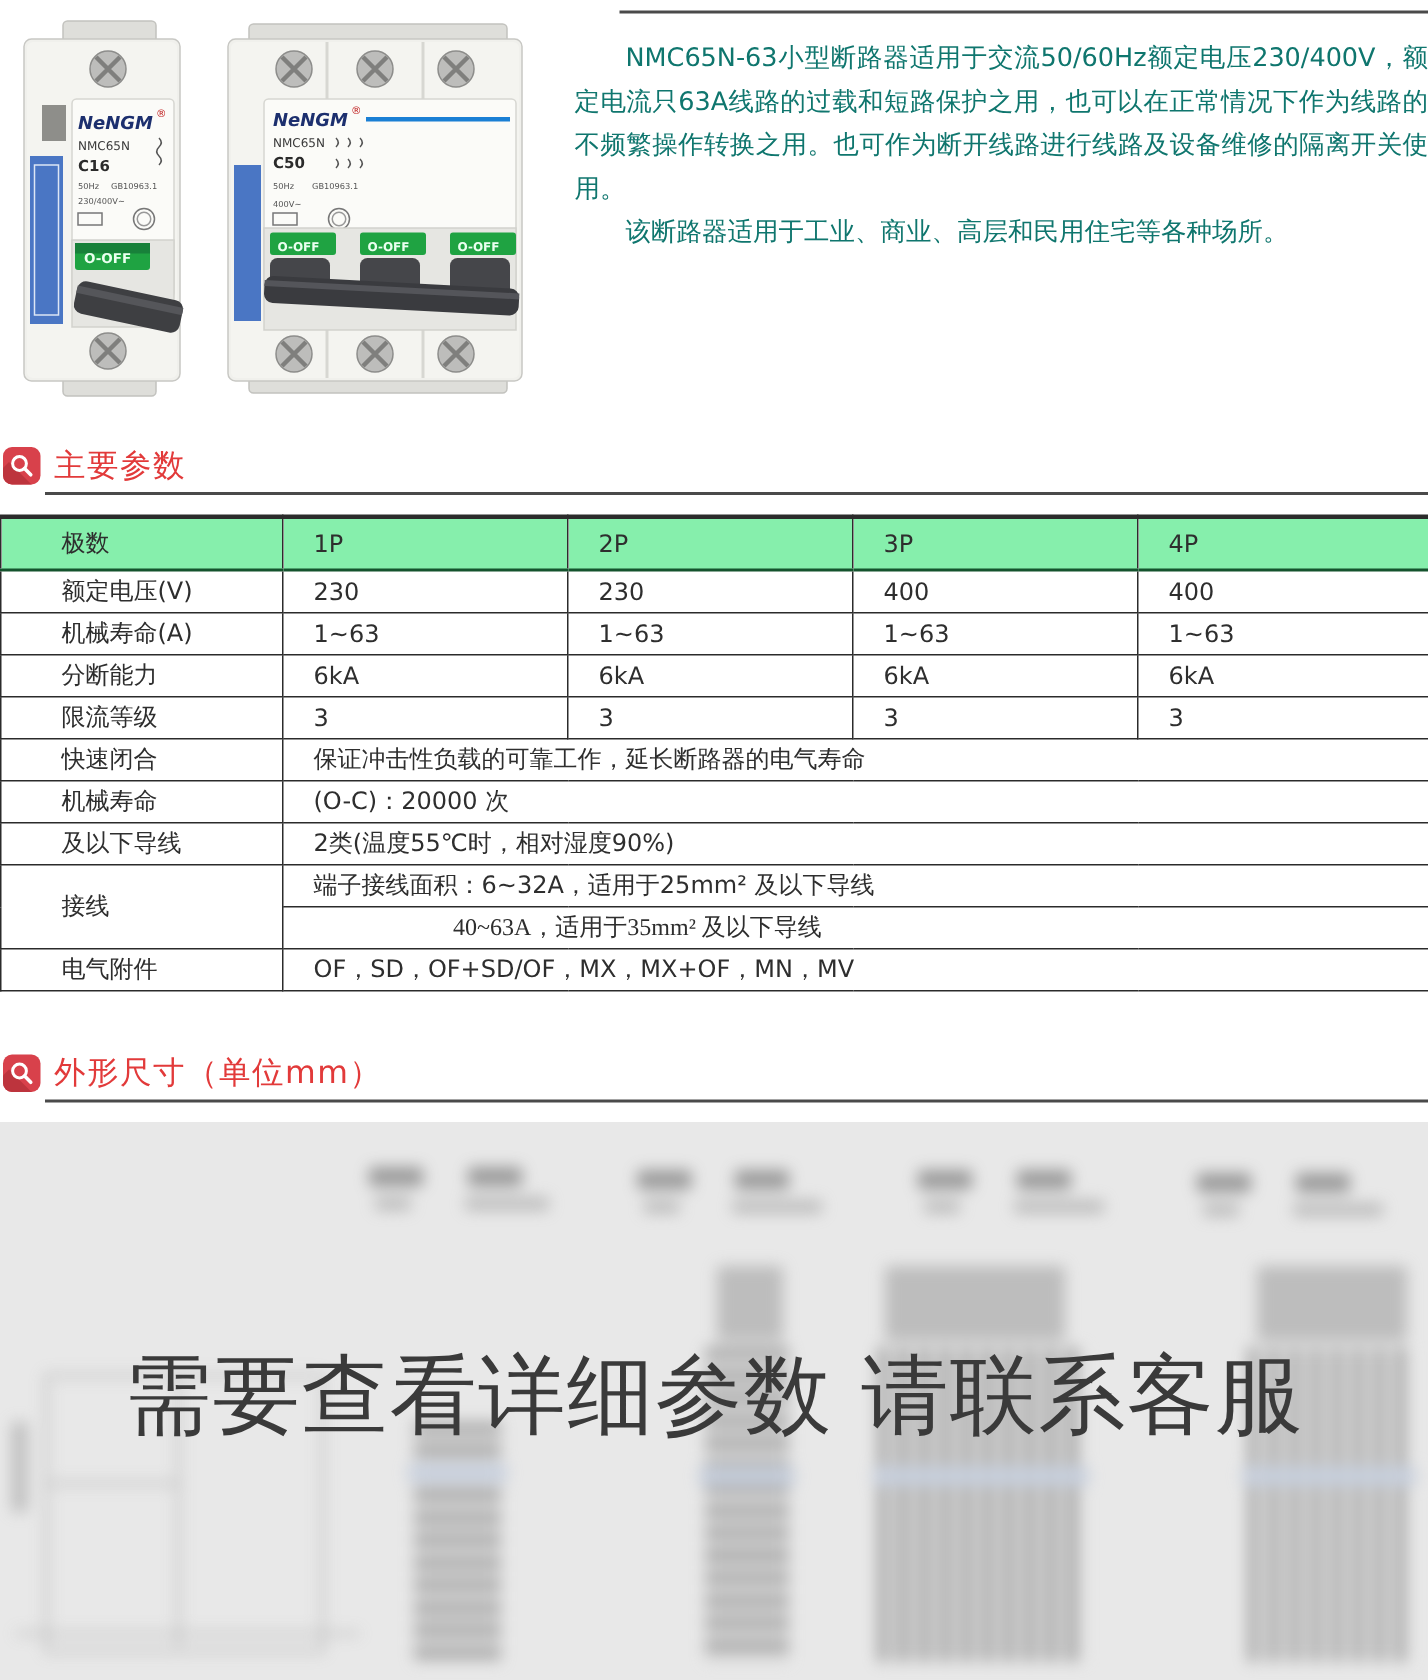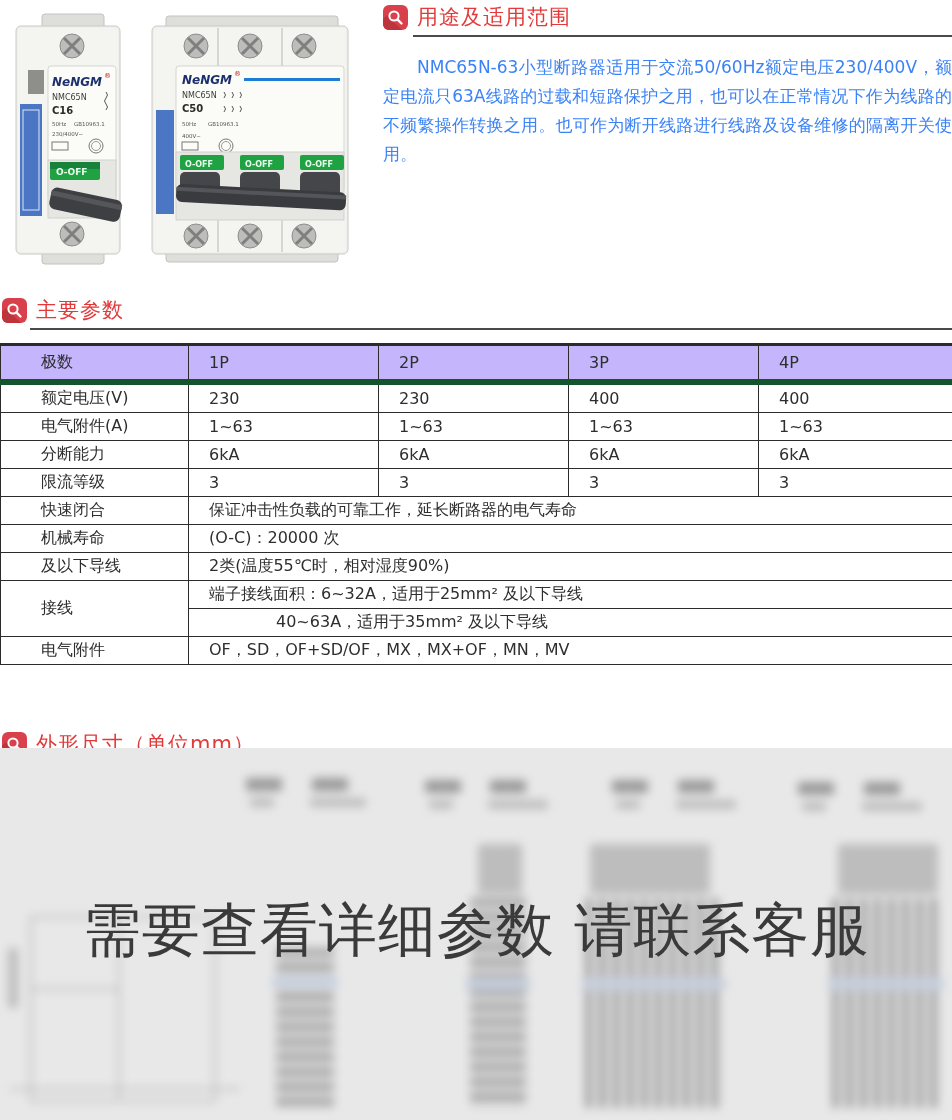--- a/index.html
+++ b/index.html
@@ -16,41 +16,41 @@
   .sec-icon .shadow{
     position:absolute;left:4px;top:10px;width:34px;height:34px;background:#bd343d;
     transform:rotate(45deg);transform-origin:0 0;
   }
   .sec-icon svg{position:absolute;left:3px;top:3px;}
   .sec-title{font-size:21px;color:#e23a3a;letter-spacing:1px;white-space:nowrap;}
   .sec-rule{height:2px;background:#4a4a4a;margin-left:30px;margin-top:4px;}
 
   
   .sec-usage{position:absolute;left:383px;top:3px;width:569px;}
-  .usage-text{margin-top:16px;font-size:17px;line-height:29px;color:#3b82f6;}
+  .usage-text{margin-top:16px;font-size:17px;line-height:29px;color:#0f766e;}
   .usage-text p{margin:0;text-indent:2em;text-align:justify;}
   .usage-text p.no-justify{text-align:left;}
 
   
   .sec-params{position:absolute;left:0;top:296px;width:952px;}
   table.params{
     border-collapse:collapse;width:952px;margin-top:13px;table-layout:fixed;
     font-size:16px;color:#2e2e2e;border-top:3px solid #2b2b2b;
   }
   table.params th,table.params td{
     border:1px solid #2b2b2b;font-weight:normal;text-align:left;
     padding:0 8px 0 20px;height:27px;white-space:nowrap;overflow:hidden;
   }
-  table.params thead th{background:#c4b5fd;height:33px;border-bottom:6px solid #14532d;}
+  table.params thead th{background:#86efac;height:33px;border-bottom:2px solid #14532d;}
   table.params .lab{padding-left:40px;}
-  table.params .indent2{padding-left:87px;}
+  table.params .indent2{padding-left:113px;font-family:Liberation Serif, serif;}
   col.c0{width:188px;}col.c1{width:190px;}col.c2{width:190px;}col.c3{width:190px;}col.c4{width:194px;}
 
   
-  .sec-dims{position:absolute;left:0;top:701px;width:952px;margin-top:29px;}
+  .sec-dims{position:absolute;left:0;top:701px;width:952px;}
 
   
   .gray-panel{position:absolute;left:0;top:748px;width:952px;height:372px;background:#e8e8e8;}
   .blurwrap{position:absolute;left:0;top:0;width:952px;height:372px;filter:blur(5px);opacity:.55;}
   .blob{position:absolute;background:#5c5c5c;border-radius:2px;}
   .blob.light{background:#9a9a9a;}
   .outline-box{position:absolute;border:2px solid #8a8a8a;background:transparent;}
   .hline{position:absolute;background:#8a8a8a;height:2px;}
   .vline{position:absolute;background:#8a8a8a;width:2px;}
   .texture{
@@ -174,33 +174,24 @@
         <rect x="152" y="158" width="40" height="30" rx="5" fill="#45464a"></rect>
         <g transform="rotate(3 110 184)">
           <rect x="28" y="174" width="170" height="18" rx="6" fill="#3a3b3f"></rect>
           <rect x="28" y="177" width="170" height="4" fill="#54555a"></rect>
         </g>
       </g>
     </svg>
   </div>
 
   <div class="sec-usage">
-    <div class="sec-head">
-      <div class="sec-icon">
-        <div class="shadow"></div>
-        <svg width="19" height="19" viewBox="0 0 19 19">
-          <circle cx="8" cy="8" r="4.6" fill="none" stroke="#ffffff" stroke-width="2"></circle>
-          <line x1="11.4" y1="11.4" x2="15.5" y2="15.5" stroke="#ffffff" stroke-width="2.4" stroke-linecap="round"></line>
-        </svg>
-      </div>
-      <div class="sec-title">用途及适用范围</div>
-    </div>
     <div class="sec-rule"></div>
     <div class="usage-text">
       <p>NMC65N-63小型断路器适用于交流50/60Hz额定电压230/400V，额定电流只63A线路的过载和短路保护之用，也可以在正常情况下作为线路的不频繁操作转换之用。也可作为断开线路进行线路及设备维修的隔离开关使用。</p>
+      <p class="no-justify">该断路器适用于工业、商业、高层和民用住宅等各种场所。</p>
     </div>
   </div>
 
   <div class="sec-params">
     <div class="sec-head" style="padding-left:2px;">
       <div class="sec-icon">
         <div class="shadow"></div>
         <svg width="19" height="19" viewBox="0 0 19 19">
           <circle cx="8" cy="8" r="4.6" fill="none" stroke="#ffffff" stroke-width="2"></circle>
           <line x1="11.4" y1="11.4" x2="15.5" y2="15.5" stroke="#ffffff" stroke-width="2.4" stroke-linecap="round"></line>
@@ -229,21 +220,21 @@
       </thead>
       <tbody>
         <tr>
           <td class="lab">额定电压(V)</td>
           <td>230</td>
           <td>230</td>
           <td>400</td>
           <td>400</td>
         </tr>
         <tr>
-          <td class="lab">电气附件(A)</td>
+          <td class="lab">机械寿命(A)</td>
           <td>1~63</td>
           <td>1~63</td>
           <td>1~63</td>
           <td>1~63</td>
         </tr>
         <tr>
           <td class="lab">分断能力</td>
           <td>6kA</td>
           <td>6kA</td>
           <td>6kA</td>

